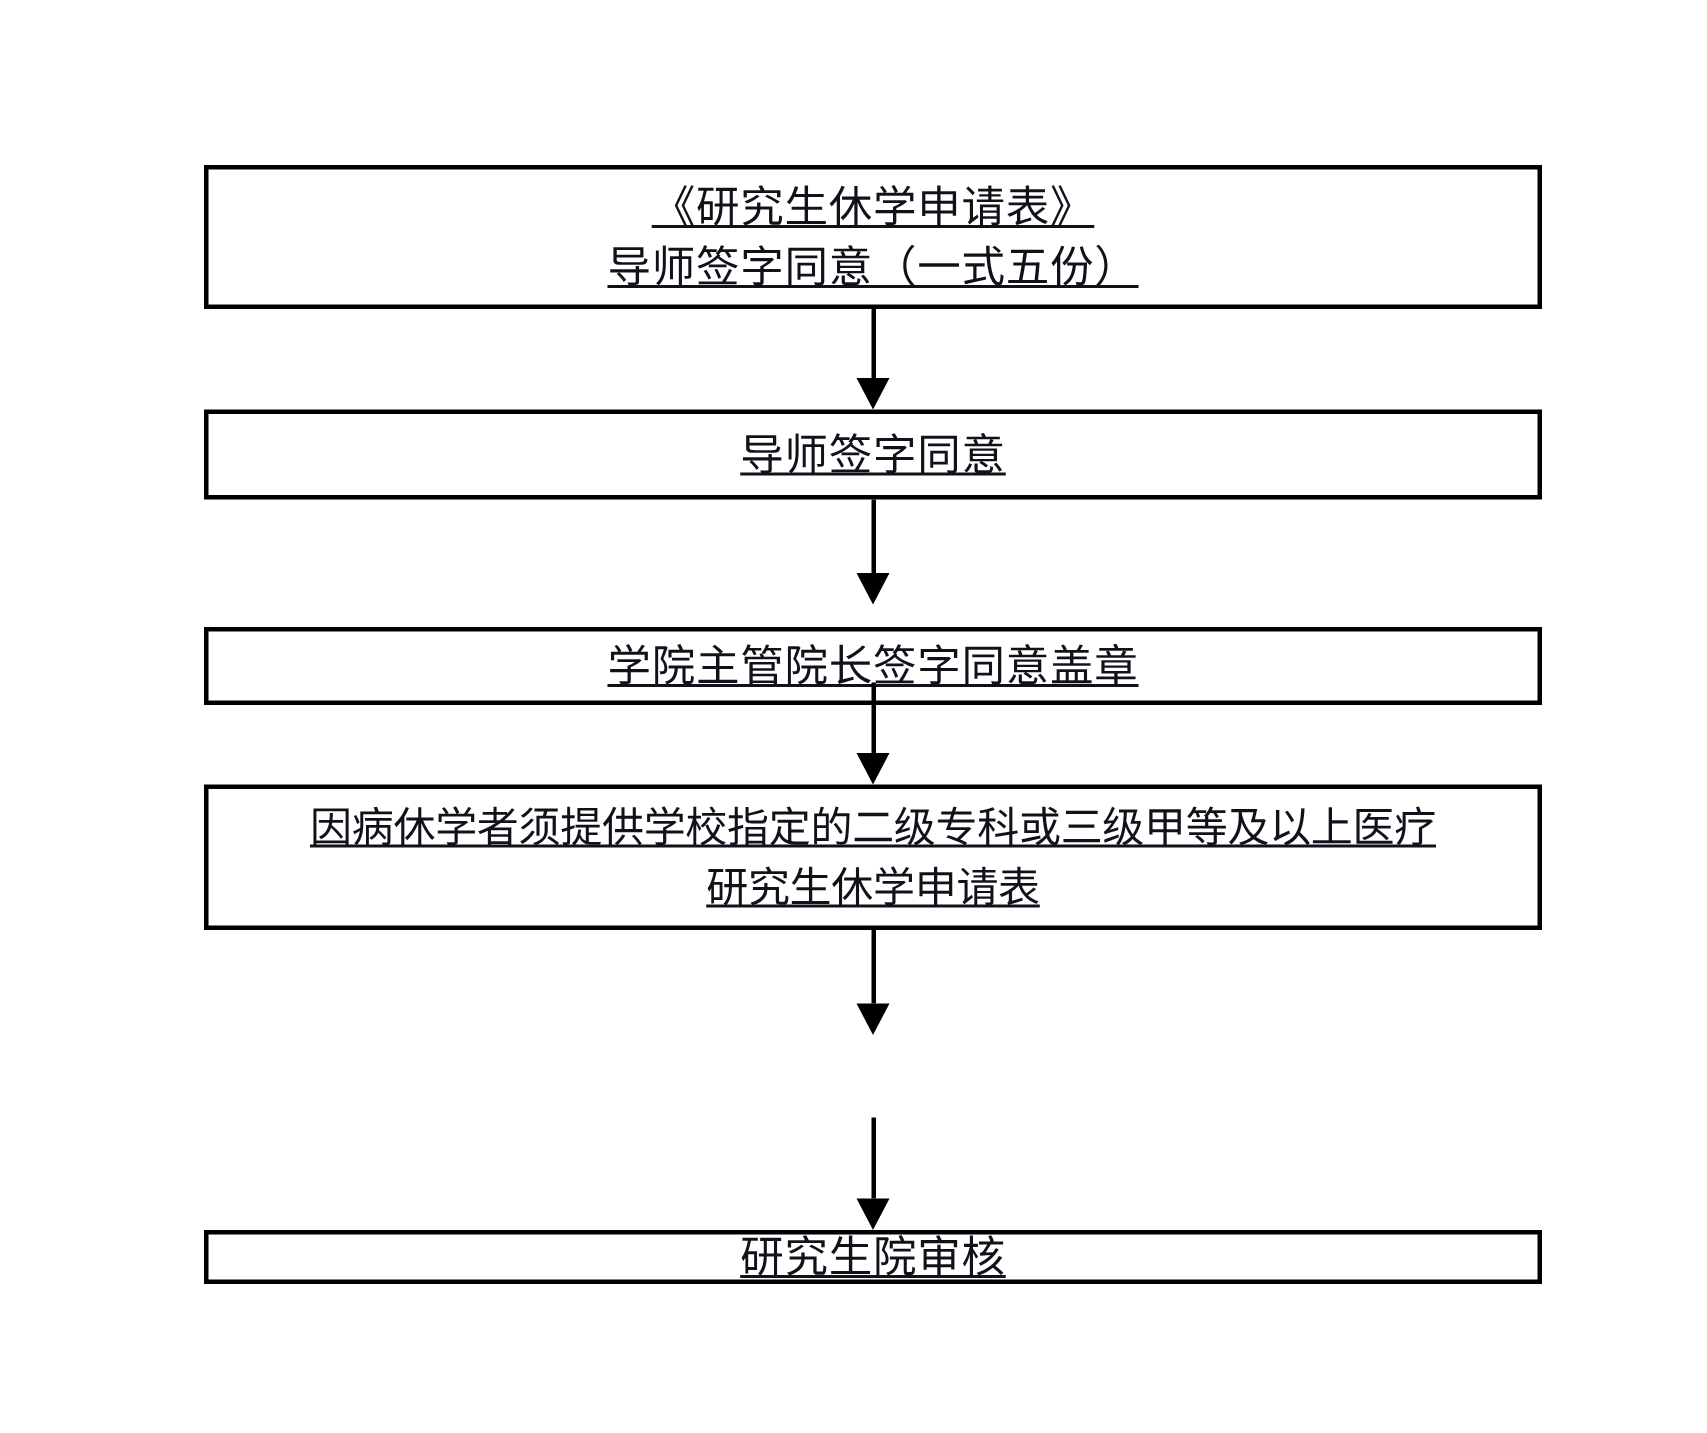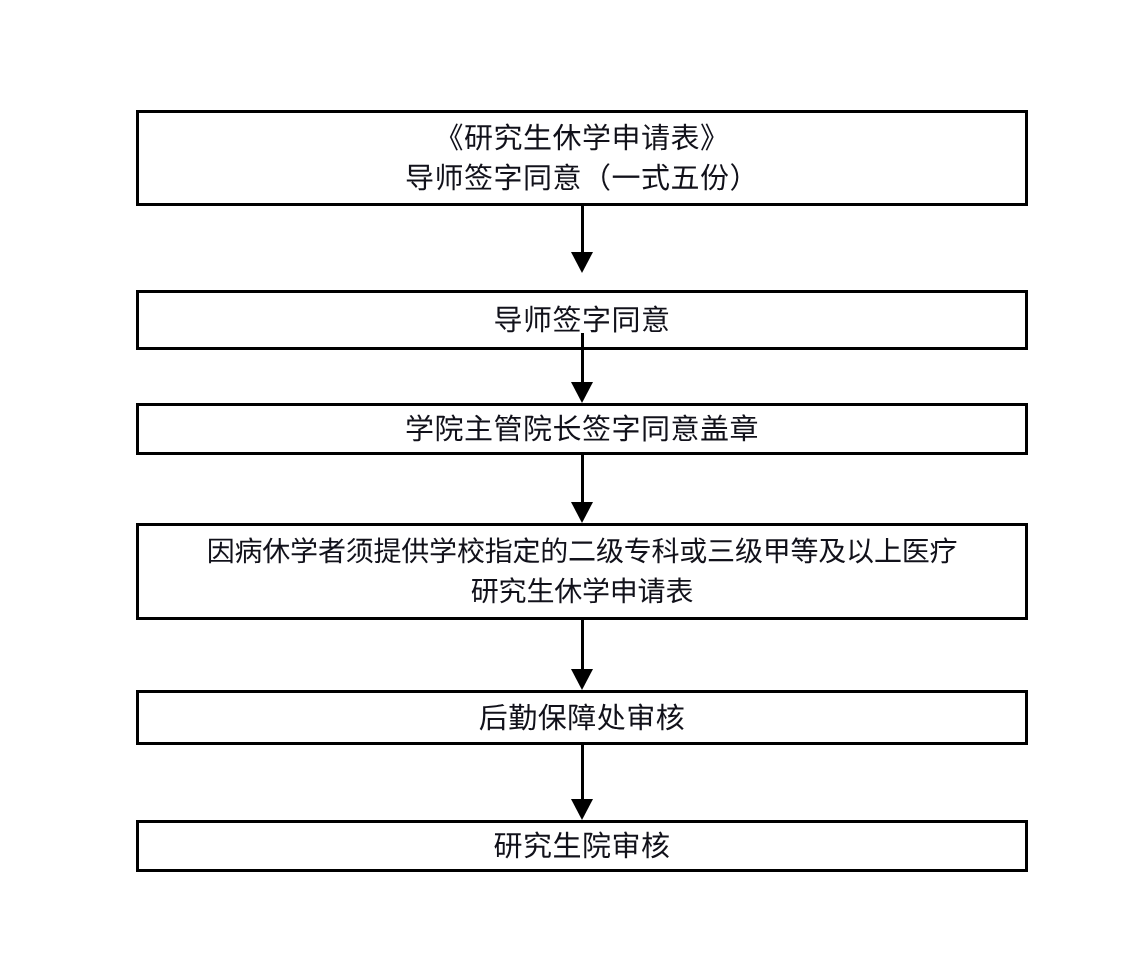--- a/index.html
+++ b/index.html
@@ -37,20 +37,21 @@
   }
 
   .node-line {
     font-size: 29px;
     line-height: 40px;
     letter-spacing: 0.5px;
     white-space: nowrap;
     text-align: center;
     color: #11111a;
     font-family: "DejaVu Serif", "Liberation Serif", serif;
+    text-decoration: underline;
   }
 
   
   .node.wide .node-line {
     font-size: 28px;
     letter-spacing: -0.2px;
   }
 
   .connector {
     position: absolute;
@@ -83,54 +84,51 @@
   <div class="node" style="top:110px; height:96px;">
     <div class="node-line">《研究生休学申请表》</div>
     <div class="node-line">导师签字同意（一式五份）</div>
   </div>
 
   <div class="connector" style="top:206px; height:67px;">
     <div class="stem" style="height:46px;"></div>
     <div class="head" style="top:46px;"></div>
   </div>
 
-  <div class="node" style="top:290px; height:60px;">
+  <div class="node" style="top:273px; height:60px;">
     <div class="node-line">导师签字同意</div>
   </div>
 
   <div class="connector" style="top:333px; height:70px;">
     <div class="stem" style="height:49px;"></div>
     <div class="head" style="top:49px;"></div>
   </div>
 
-  <div class="node" style="top:403px; height:52px;">
+  <div class="node" style="top:418px; height:52px;">
     <div class="node-line">学院主管院长签字同意盖章</div>
   </div>
 
   <div class="connector" style="top:455px; height:68px;">
     <div class="stem" style="height:47px;"></div>
     <div class="head" style="top:47px;"></div>
   </div>
 
   <div class="node wide" style="top:523px; height:97px;">
     <div class="node-line">因病休学者须提供学校指定的二级专科或三级甲等及以上医疗</div>
     <div class="node-line">研究生休学申请表</div>
   </div>
 
   <div class="connector" style="top:620px; height:70px;">
     <div class="stem" style="height:49px;"></div>
     <div class="head" style="top:49px;"></div>
   </div>
 
-  <div class="node" style="top:690px; height:55px;">
-    <div class="node-line">后勤保障处审核</div>
-  </div>
 
   <div class="connector" style="top:745px; height:75px;">
     <div class="stem" style="height:54px;"></div>
     <div class="head" style="top:54px;"></div>
   </div>
 
-  <div class="node" style="top:820px; height:52px;">
+  <div class="node" style="top:820px; height:36px;">
     <div class="node-line">研究生院审核</div>
   </div>
 
 </div>
 
 </body></html>

